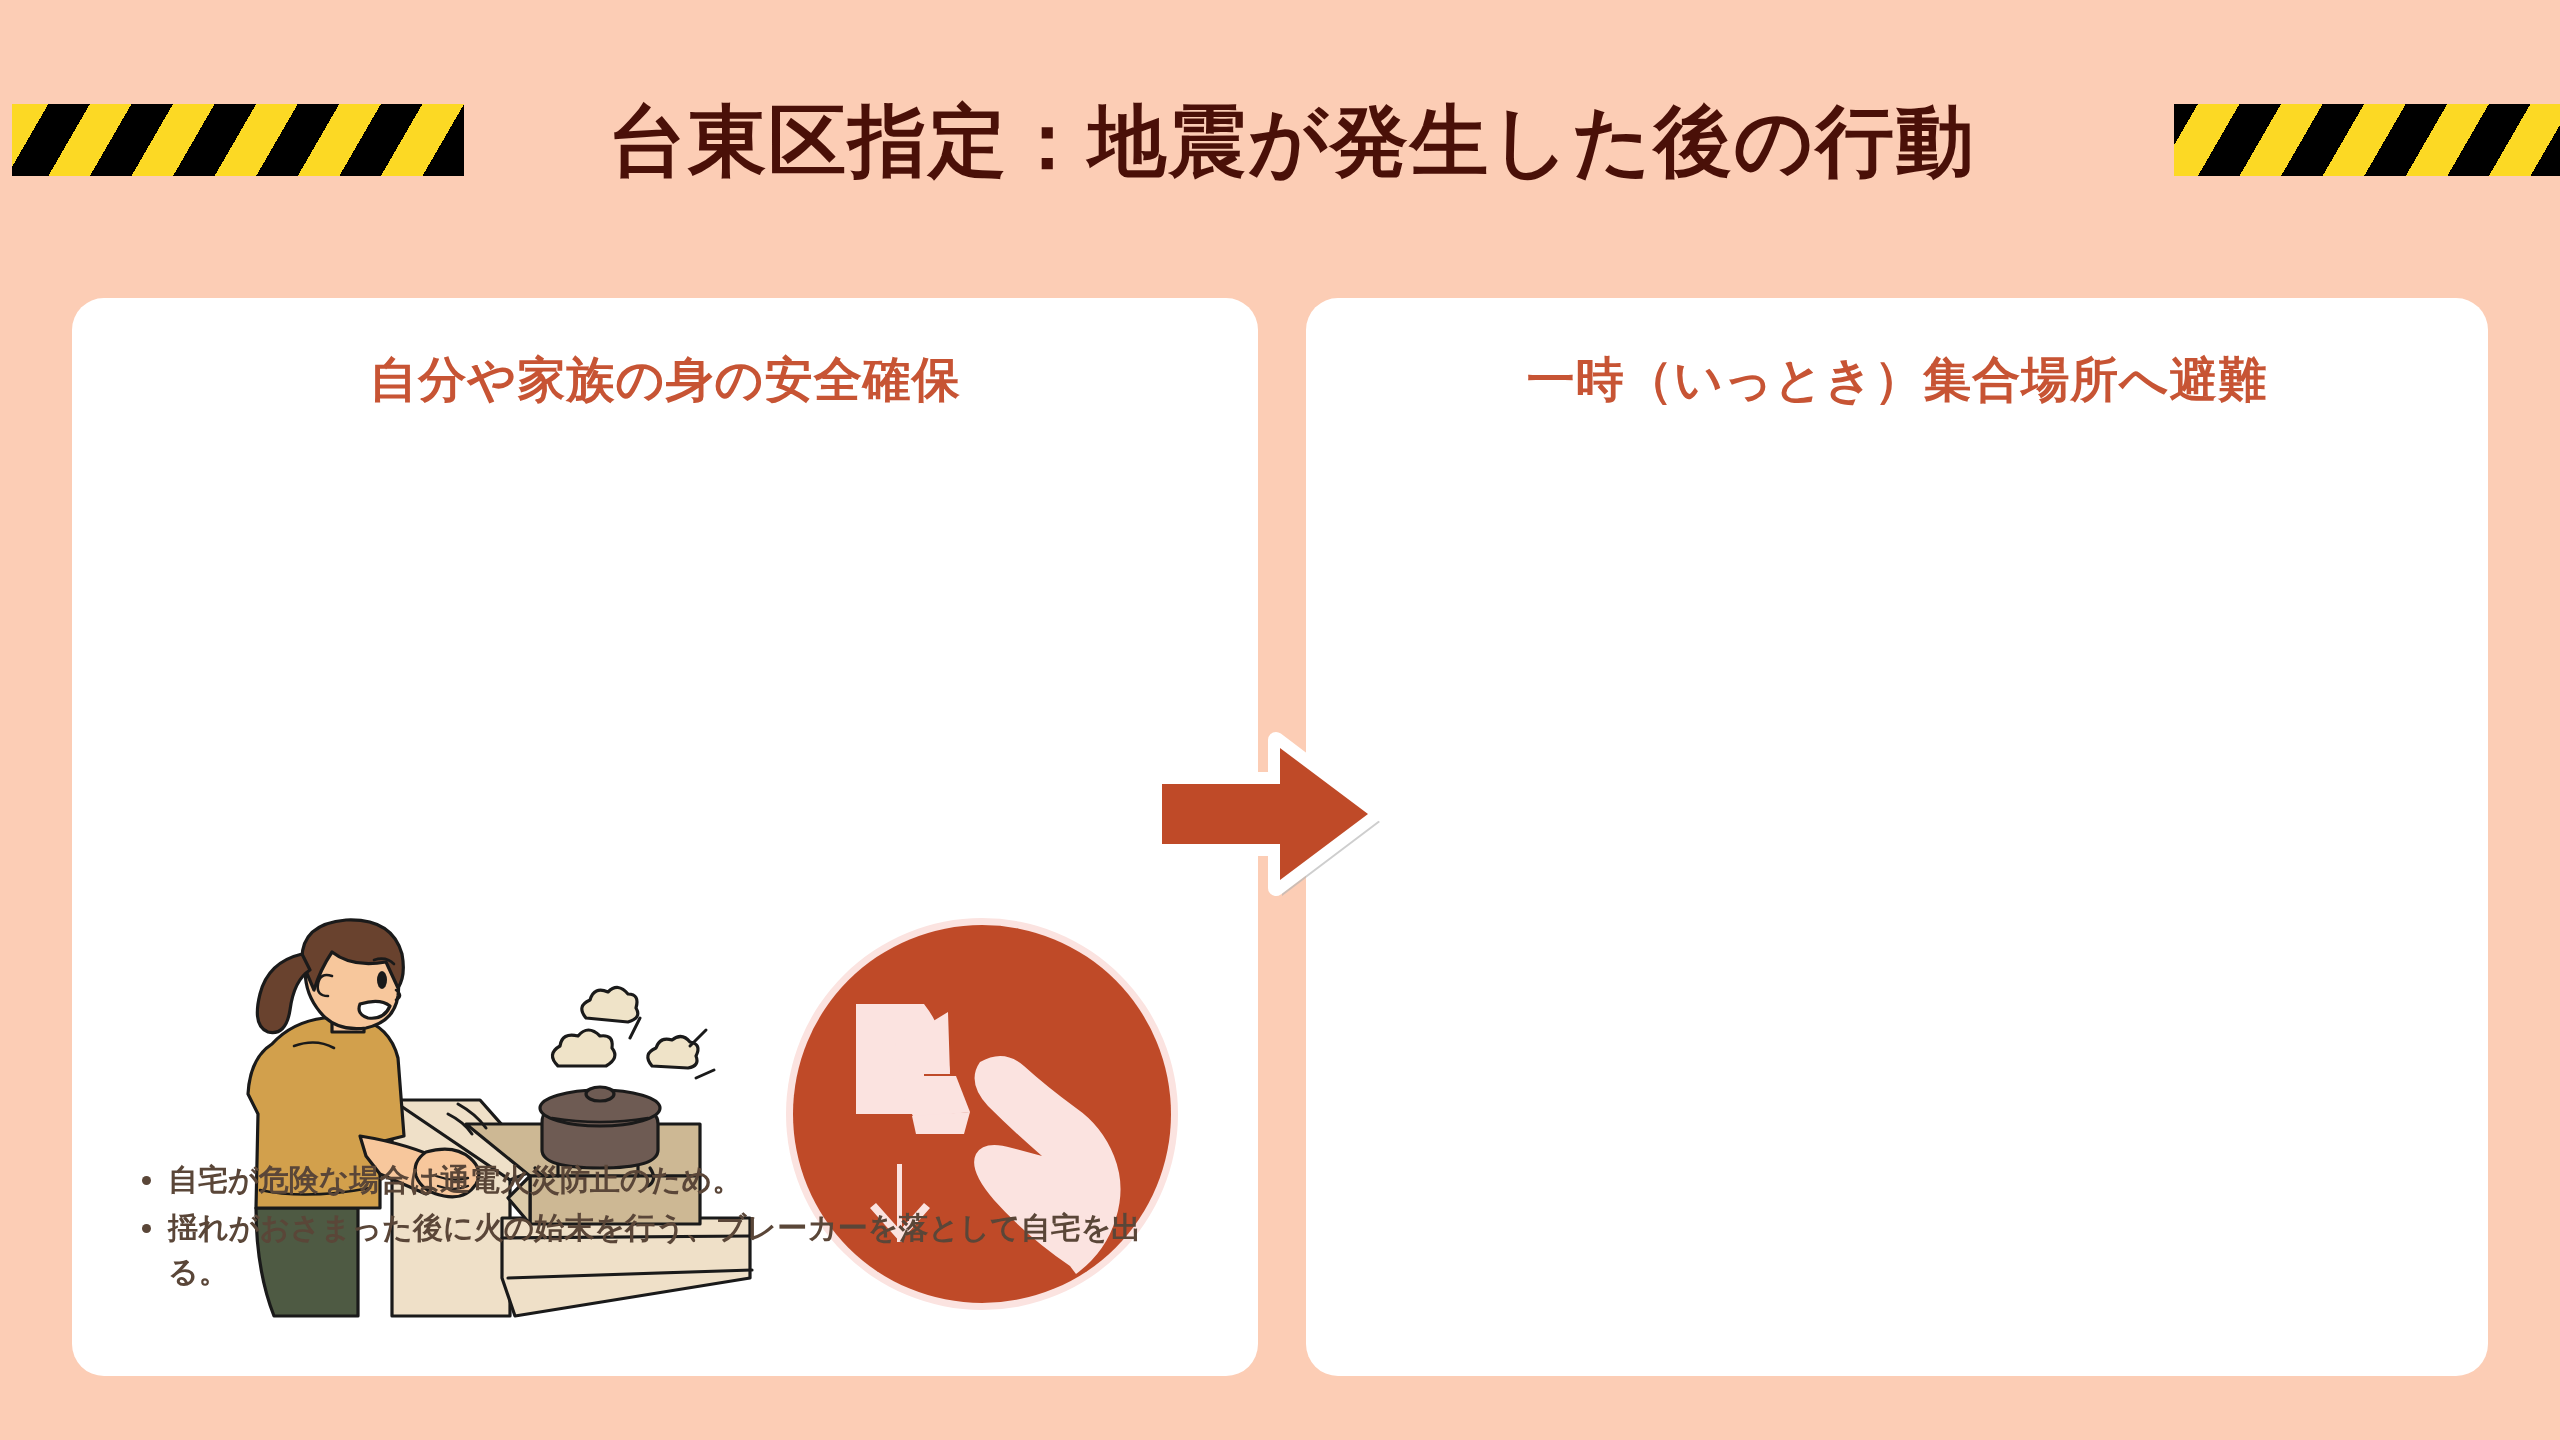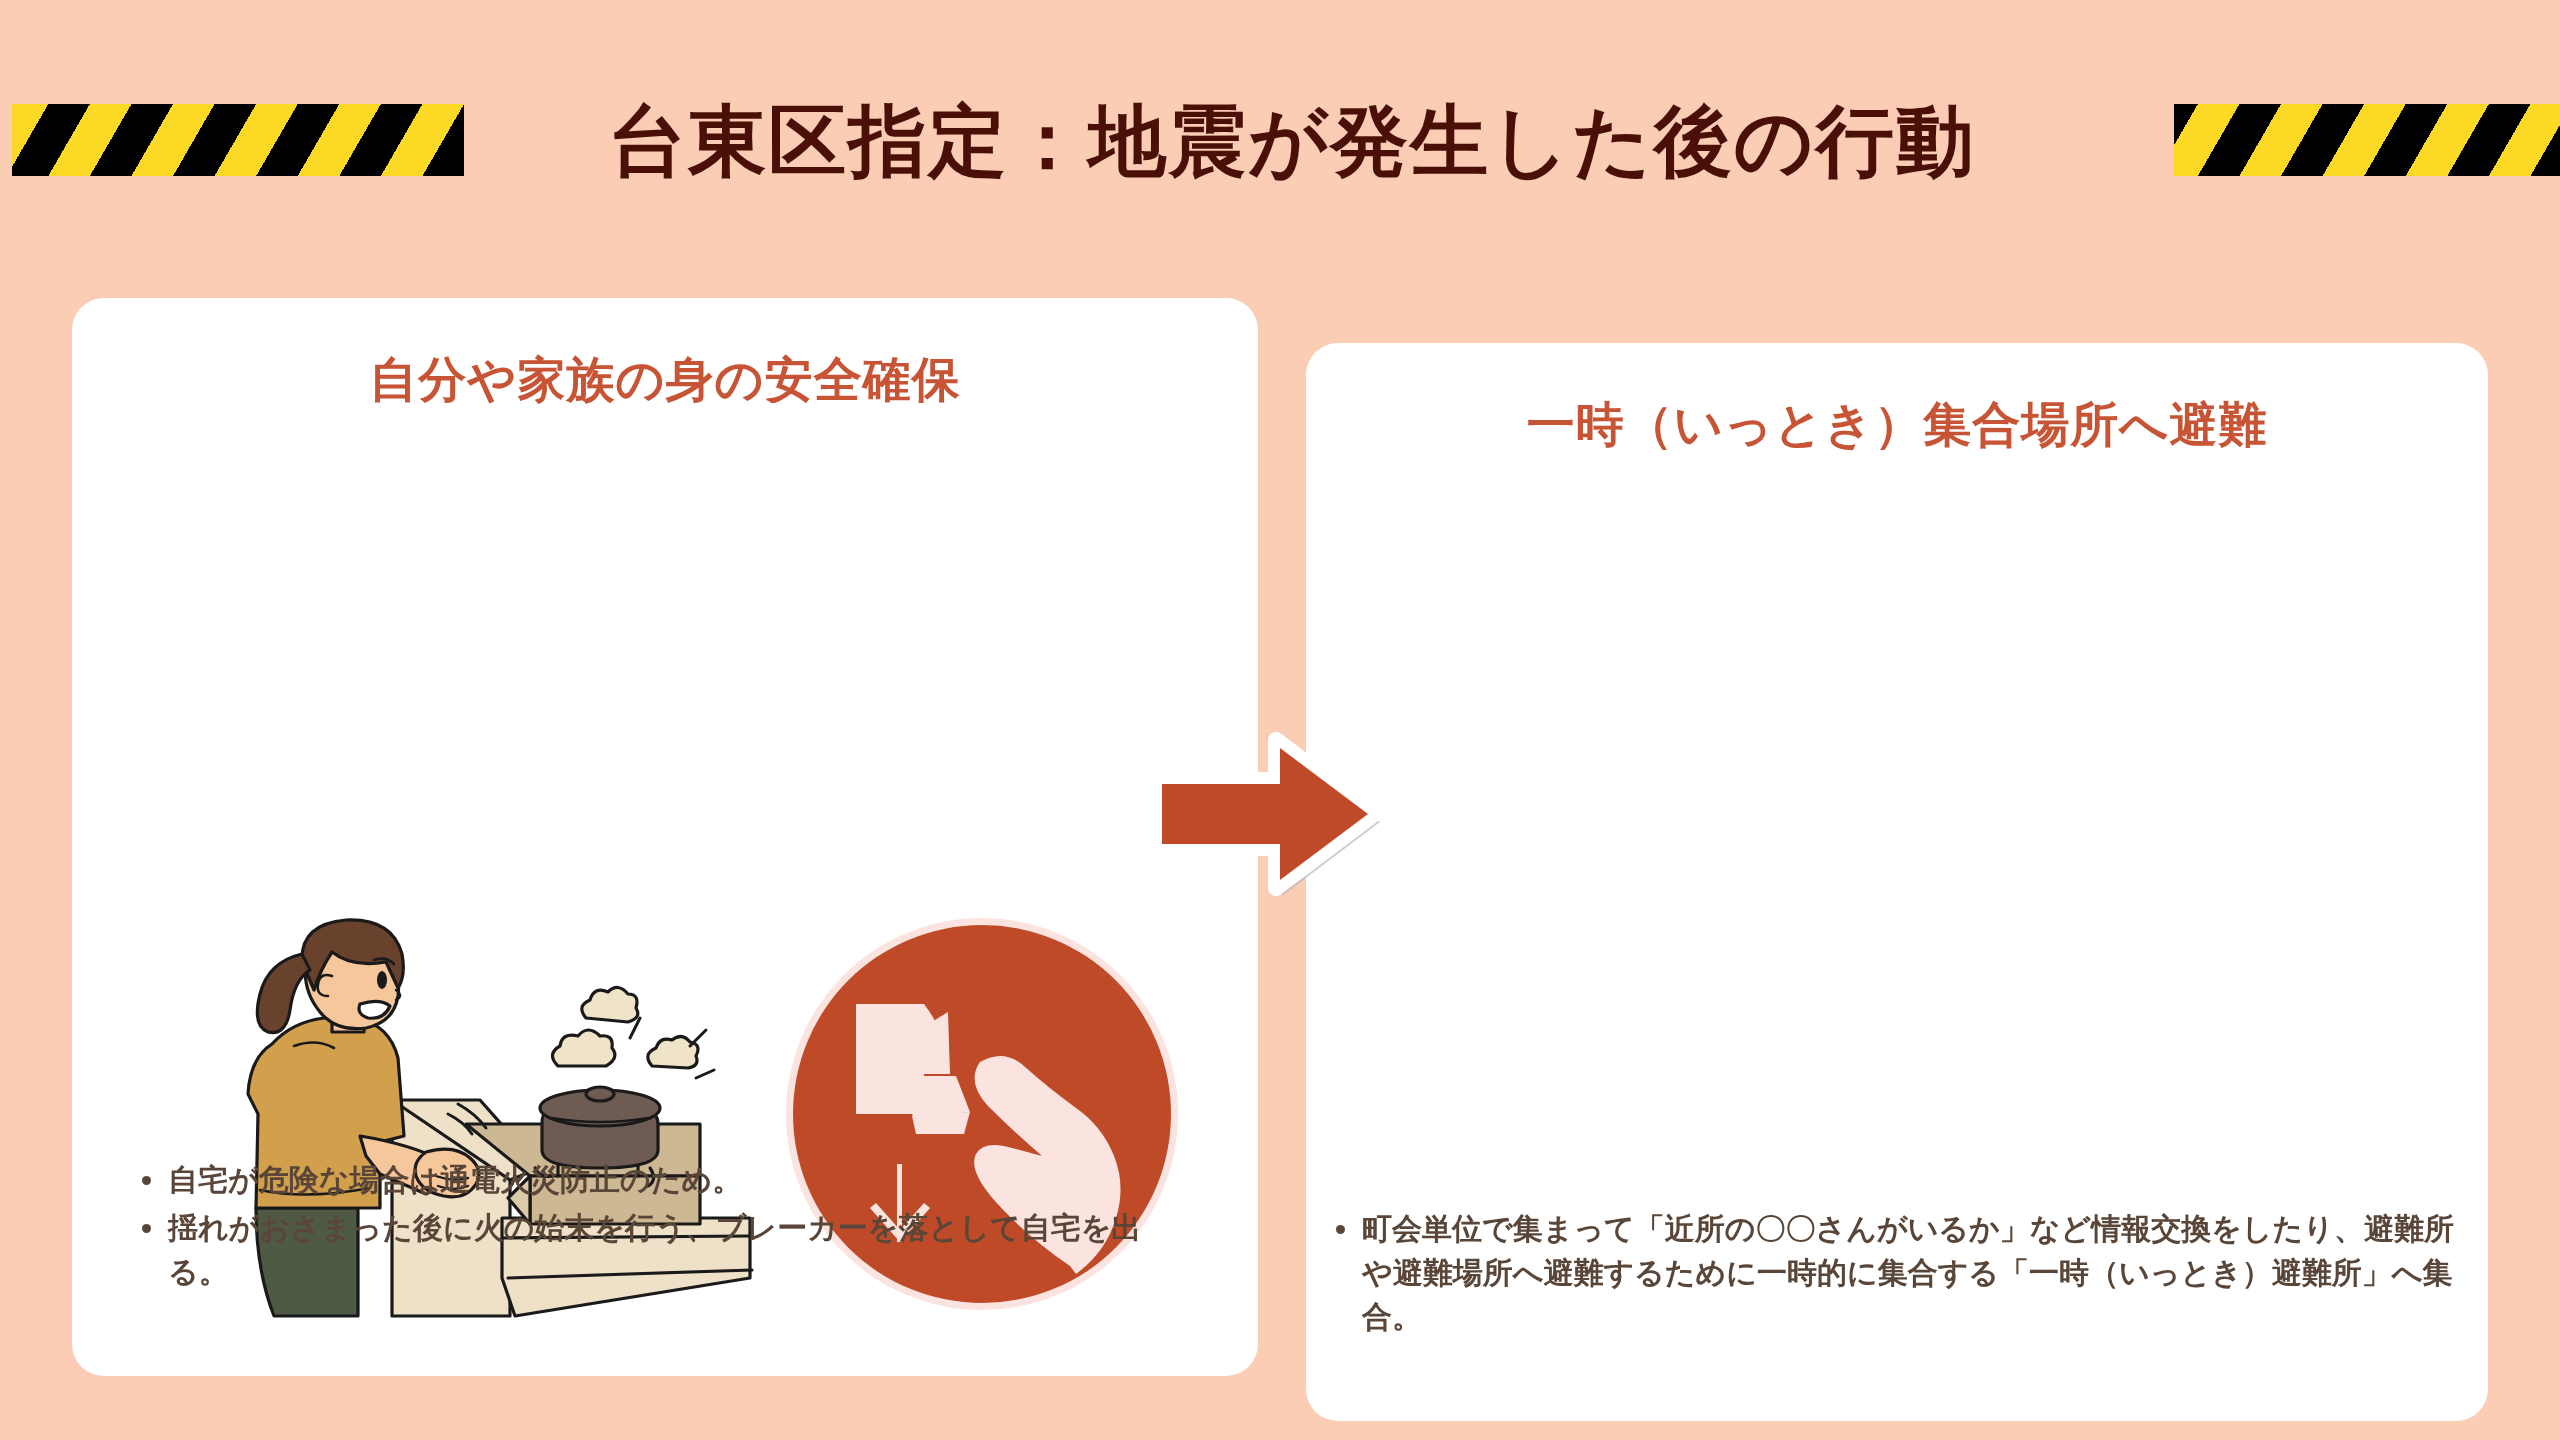--- a/index.html
+++ b/index.html
@@ -53,21 +53,21 @@
 
   
   .card {
     position: absolute;
     top: 298px;
     height: 1078px;
     background: #FFFFFF;
     border-radius: 32px;
   }
   #card-left  { left: 72px;   width: 1186px; }
-  #card-right { left: 1306px; width: 1182px; margin-top: 45px; }
+  #card-right { left: 1306px; width: 1182px; }
 
   .card-title {
     position: absolute;
     left: 0;
     top: 50px;
     width: 100%;
     text-align: center;
     font-size: 48px;
     font-weight: 700;
     color: #C75434;
@@ -247,16 +247,13 @@
     <path d="M10 62 L128 62 L128 22 L226 96 L128 170 L128 130 L10 130 Z" fill="#FFFFFF" stroke="#FFFFFF" stroke-width="16" stroke-linejoin="round"></path>
 
     <path d="M14 66 L132 66 L132 30 L220 96 L132 162 L132 126 L14 126 Z" fill="#BF4A28"></path>
   </svg>
 </div>
 
 <div class="card" id="card-right">
 
   <div class="card-title">一時（いっとき）集合場所へ避難</div>
 
-  <ul class="bullets" id="bullets-right">
-    <li>町会単位で集まって「近所の〇〇さんがいるか」など情報交換をしたり、避難所や避難場所へ避難するために一時的に集合する「一時（いっとき）避難所」へ集合。</li>
-  </ul>
 </div>
 
 </body></html>

